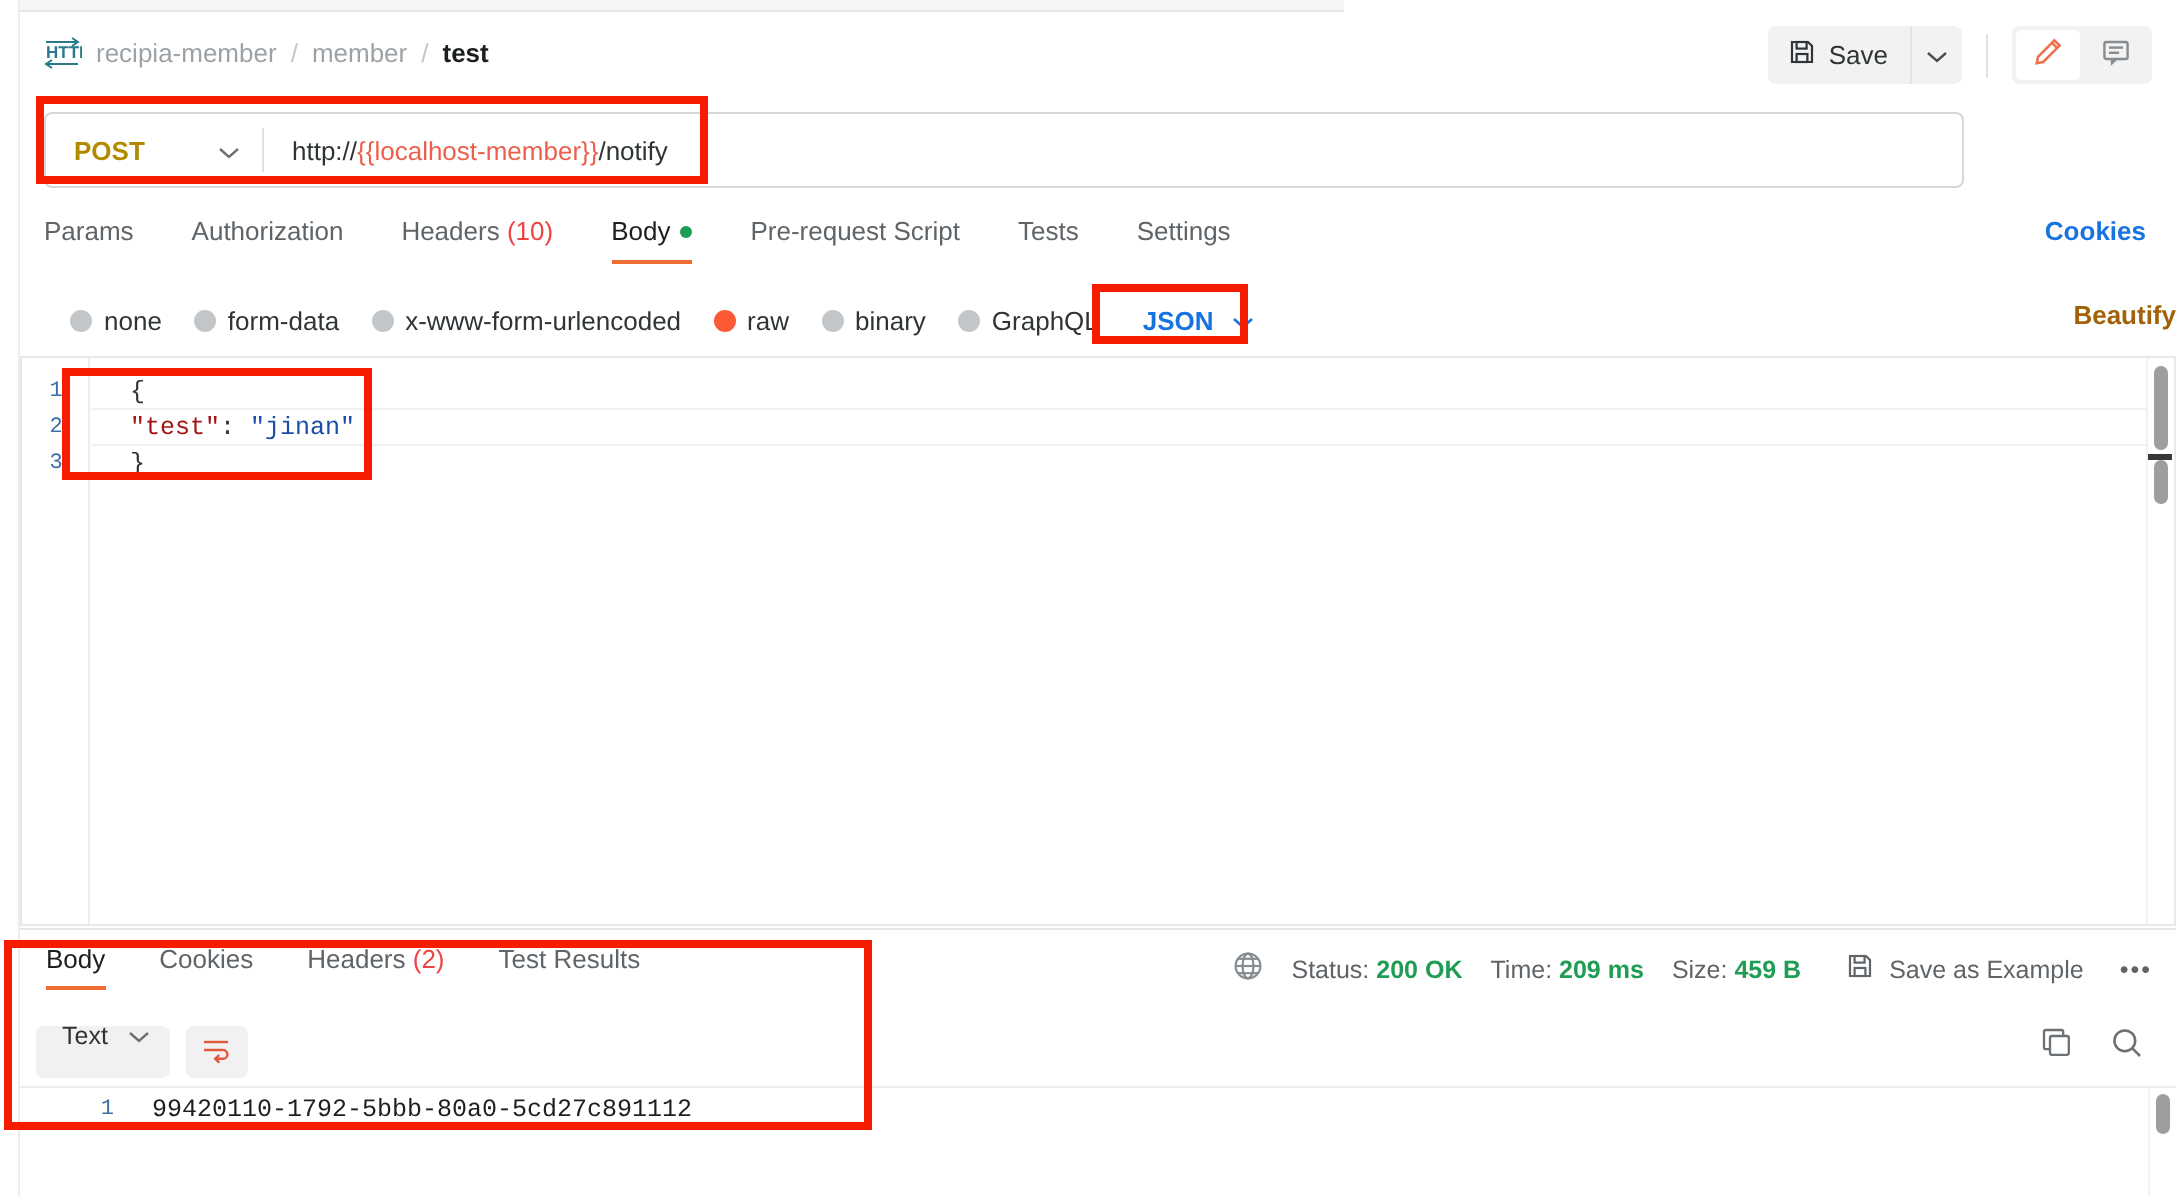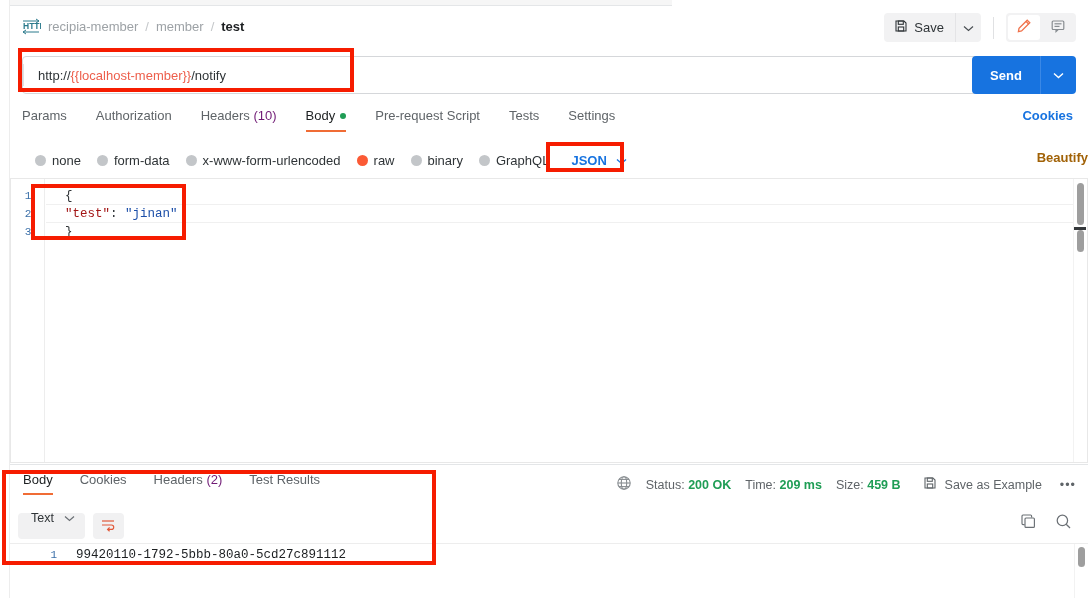--- a/index.html
+++ b/index.html
@@ -156,21 +156,21 @@
     cursor: pointer;
     white-space: nowrap;
   }
   .reqtab:first-child { margin-left: 12px; }
   .reqtab.active { color: #1c1f21; }
   .reqtab.active::after {
     content: ""; position: absolute;
     left: 0; right: 0; bottom: 0; height: 2px;
     background: #f06c35;
   }
-  .cnt { color: #701a75; }
+  .cnt { color: #ef4444; }
   .greendot {
     display: inline-block; width: 6px; height: 6px;
     border-radius: 50%; background: #1f9d55;
     margin-left: 5px; vertical-align: 1px;
   }
   .cookies-link {
     position: absolute; right: 15px; top: 0;
     color: #1773e0; font-size: 13px; font-weight: bold;
     cursor: pointer;
   }
@@ -432,36 +432,34 @@
               <line x1="4.5" y1="8.4" x2="9.5" y2="8.4"></line>
             </svg>
           </span>
         </div>
       </div>
     </div>
   </div>
 
   <div class="urlrow">
     <div class="methodurl">
+      <div class="method">
+        <span>POST</span>
+        <span>
+          <svg width="11" height="7" viewBox="0 0 11 7" fill="none" stroke="#6b7075" stroke-width="1.2">
+            <path d="M1 1.5 L5.5 5.5 L10 1.5"></path>
+          </svg>
+        </span>
+      </div>
       <div class="method-sep"></div>
       <div class="urlinput" title="Enter URL or paste text">
           <span>http://</span>
           <span class="var">{{localhost-member}}</span>
           <span>/notify</span>
         </div>
-    </div>
-    <div class="sendgroup">
-      <div class="send-btn">Send</div>
-      <div class="send-caret">
-        <span>
-          <svg width="11" height="7" viewBox="0 0 11 7" fill="none" stroke="#ffffff" stroke-width="1.4">
-            <path d="M1 1.5 L5.5 5.5 L10 1.5"></path>
-          </svg>
-        </span>
-      </div>
     </div>
   </div>
 
   <div class="reqtabs">
     <div class="reqtab"><span>Params</span></div>
     <div class="reqtab"><span>Authorization</span></div>
     <div class="reqtab"><span>Headers</span> <span class="cnt">(10)</span></div>
     <div class="reqtab active"><span>Body</span><span class="greendot"></span></div>
     <div class="reqtab"><span>Pre-request Script</span></div>
     <div class="reqtab"><span>Tests</span></div>

